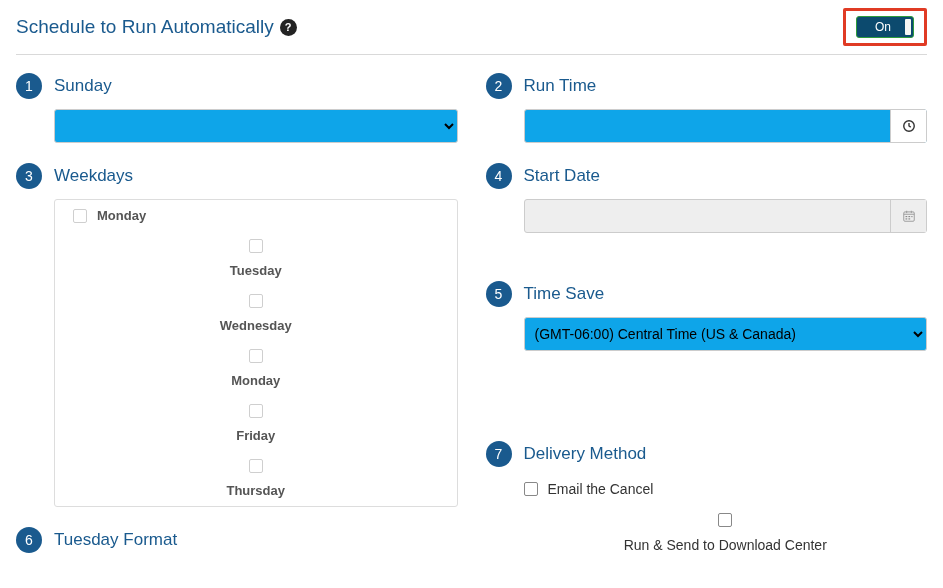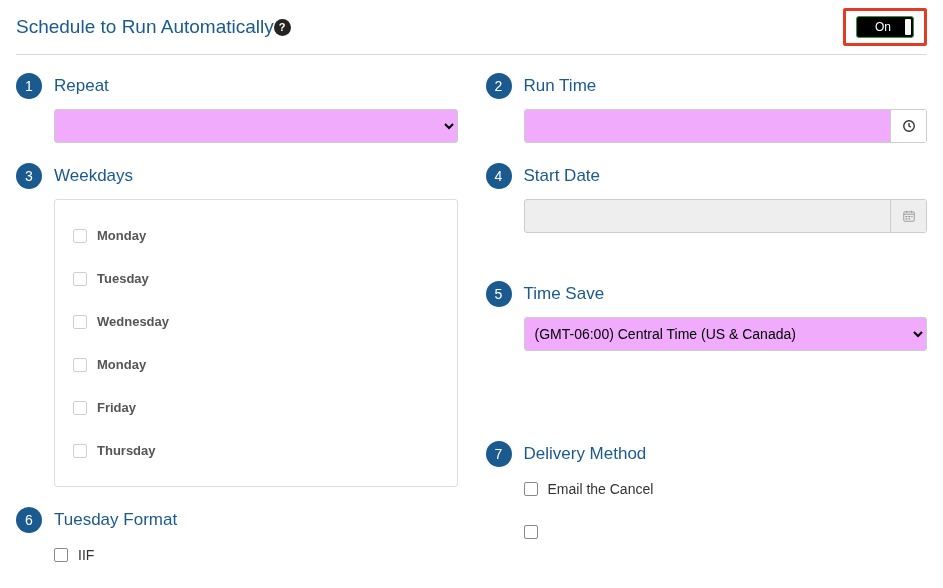--- a/index.html
+++ b/index.html
@@ -19,40 +19,41 @@
     padding-bottom: 8px;
     border-bottom: 1px solid #d9d9d9;
     margin-bottom: 18px;
   }
   .page-title {
     font-size: 19px;
     color: #1a5a8e;
     font-weight: 400;
     display: flex;
     align-items: center;
+    gap: 6px;
   }
   .help-icon {
     display: inline-flex;
     width: 17px; height: 17px;
     background: #232323;
     color: #fff;
     border-radius: 50%;
     align-items: center;
     justify-content: center;
     font-size: 11px;
     font-weight: bold;
   }
   .toggle-wrap {
     border: 3px solid #e03b24;
     padding: 5px 10px;
     border-radius: 2px;
   }
   .toggle {
     width: 58px; height: 22px;
-    background: #000000;
+    background: #0c4a6e;
     border: 1px solid #2e9c3b;
     border-radius: 3px;
     display: flex;
     align-items: center;
     justify-content: center;
     position: relative;
     cursor: pointer;
   }
   .toggle-label {
     color: #fff;
@@ -92,21 +93,21 @@
   .section-title {
     font-size: 17px;
     color: #1a5a8e;
   }
   .field-block { margin-left: 38px; }
   .select, .input, .input-group {
     width: 100%;
     height: 34px;
     border: 1px solid #ccc;
     border-radius: 3px;
-    background: #f0abfc;
+    background: #0ea5e9;
     font-size: 14px;
   }
   .select {
     appearance: auto;
     padding: 4px 6px;
   }
   .input-group {
     display: flex;
     align-items: stretch;
   }
@@ -122,29 +123,29 @@
     border-left: 1px solid #ccc;
     display: flex; align-items: center; justify-content: center;
     background: #fff;
     color: #555;
   }
   .input-group.disabled { background: #eeeeee; }
   .input-group.disabled .addon { background: #eeeeee; }
   .weekday-box {
     border: 1px solid #ddd;
     border-radius: 3px;
-    padding: 24px 18px;
+    padding: 4px 18px;
   }
   .check-row {
     display: flex;
     align-items: center;
     gap: 10px;
     padding: 4px 0;
   }
-  .check-row + .check-row { margin-top: 20px; }
+  .check-row + .check-row { margin-top: 8px; flex-direction: column; }
   .chk {
     width: 14px; height: 14px;
     border: 1px solid #cfcfcf;
     border-radius: 2px;
     cursor: pointer;
     flex-shrink: 0;
   }
   .chk-label { font-weight: 600; color: #555; font-size: 13px; }
   .plain-label { color: #333; font-size: 14px; }
   .buttons {
@@ -182,21 +183,21 @@
   </div>
 </div>
 
 <div class="columns">
 
   <div class="col">
 
     <div class="section">
       <div class="section-head">
         <span class="step-badge">1</span>
-        <span class="section-title">Repeat</span>
+        <span class="section-title">Sunday</span>
       </div>
       <div class="field-block">
         <select class="select">
           <option></option>
         </select>
       </div>
     </div>
 
     <div class="section">
       <div class="section-head">
@@ -230,26 +231,20 @@
             <span class="chk-label">Thursday</span>
           </div>
         </div>
       </div>
     </div>
 
     <div class="section">
       <div class="section-head">
         <span class="step-badge">6</span>
         <span class="section-title">Tuesday Format</span>
-      </div>
-      <div class="field-block">
-        <div class="check-row">
-          <span class="chk" style="border-color:#888"></span>
-          <span class="plain-label">IIF</span>
-        </div>
       </div>
     </div>
 
   </div>
 
   <div class="col">
 
     <div class="section">
       <div class="section-head">
         <span class="step-badge">2</span>
@@ -310,20 +305,21 @@
         <span class="step-badge">7</span>
         <span class="section-title">Delivery Method</span>
       </div>
       <div class="field-block">
         <div class="check-row">
           <span class="chk" style="border-color:#888"></span>
           <span class="plain-label">Email the Cancel</span>
         </div>
         <div class="check-row">
           <span class="chk" style="border-color:#888"></span>
+          <span class="plain-label">Run &amp; Send to Download Center</span>
         </div>
       </div>
     </div>
 
   </div>
 </div>
 
 <div class="buttons">
   <button class="btn btn-orange">Run Scheduled Report</button>
   <button class="btn btn-green">Save Configuration</button>

